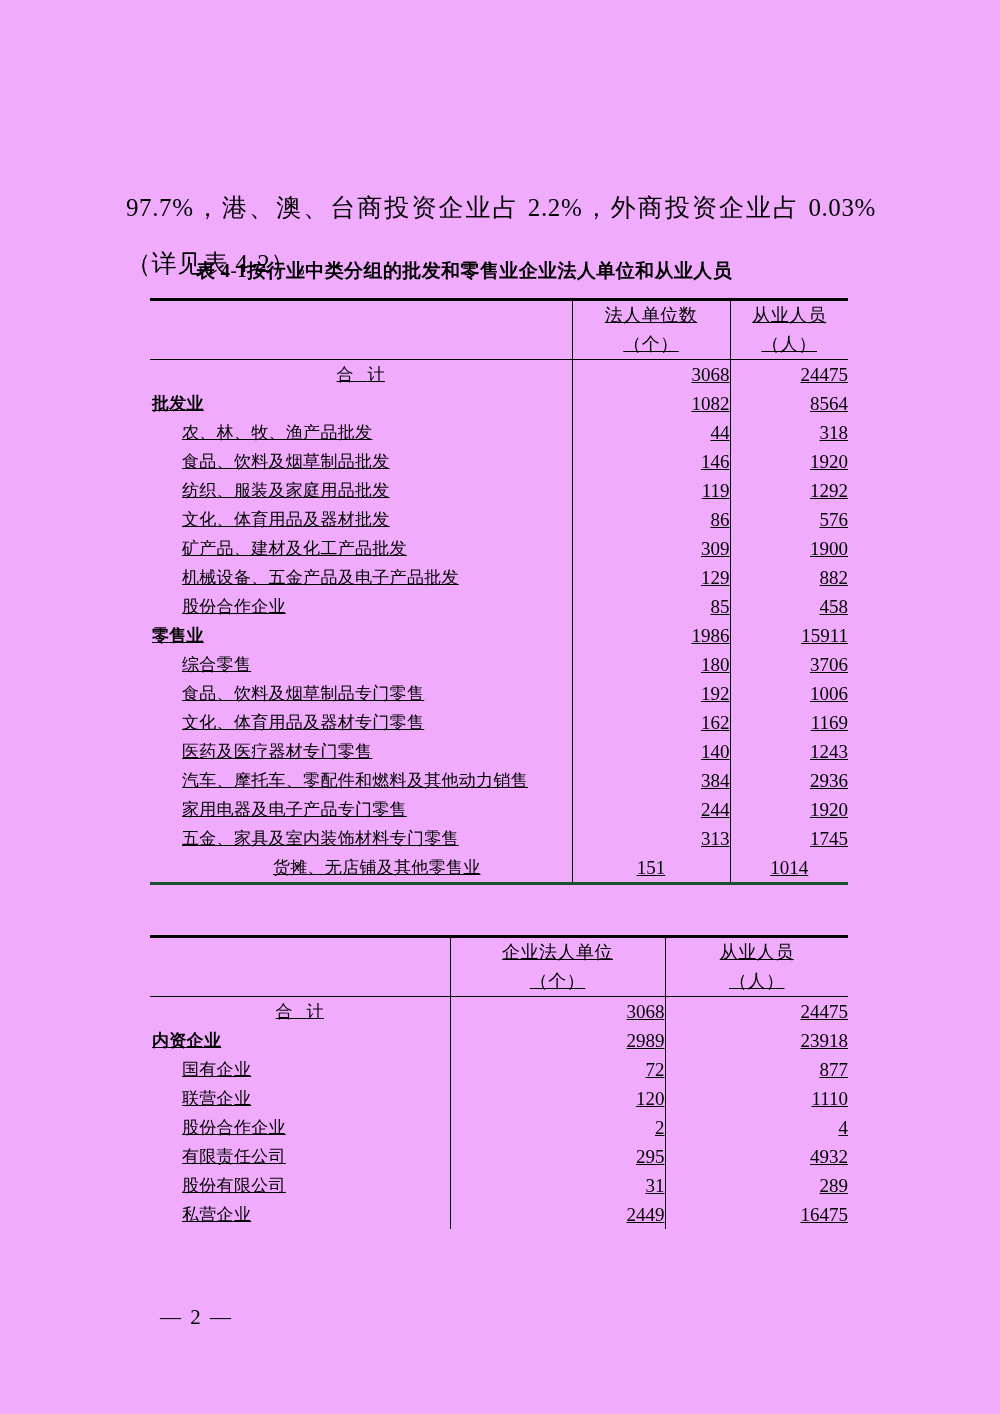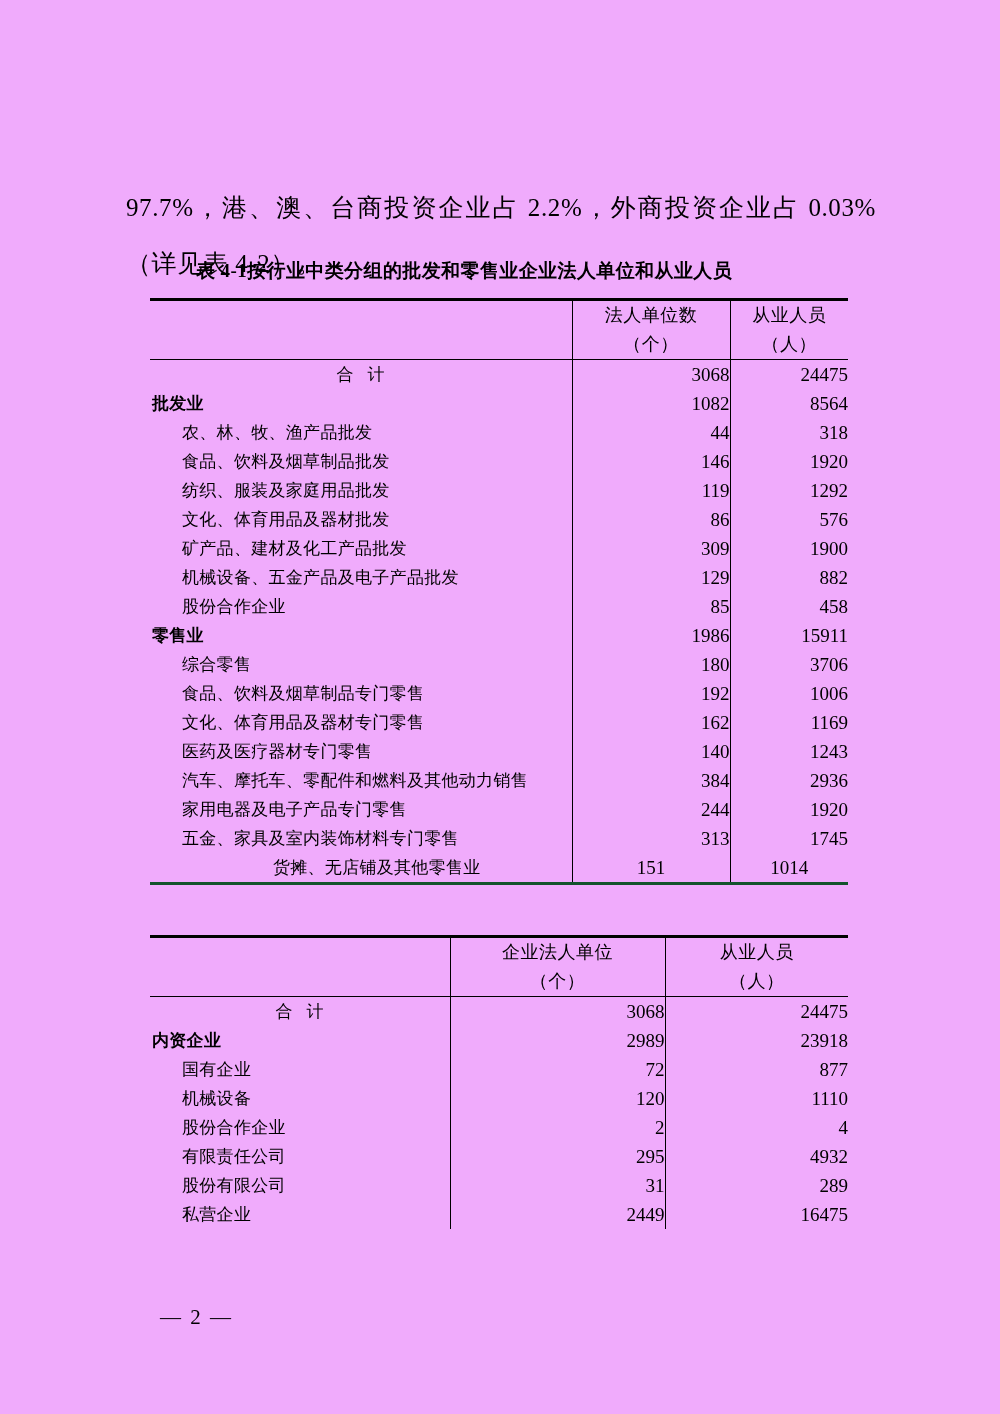--- a/index.html
+++ b/index.html
@@ -46,20 +46,21 @@
     margin: 0 0 14px 46px;
     white-space: nowrap;
   }
   .caption-num { }
 
   table.dt {
     border-collapse: collapse;
     table-layout: fixed;
     width: 698px;
     font-size: 17px;
+    text-decoration: underline;
   }
   table.dt td {
     padding: 0;
     vertical-align: middle;
     height: 29px;
     line-height: 29px;
   }
 
   
   .rule-top td   { border-top: 3px solid #000; }
@@ -250,21 +251,21 @@
             <td class="c-label lbl group">内资企业</td>
             <td class="c-num1 num">2989</td>
             <td class="c-num2 num">23918</td>
           </tr>
           <tr class="">
             <td class="c-label lbl item">国有企业</td>
             <td class="c-num1 num">72</td>
             <td class="c-num2 num">877</td>
           </tr>
           <tr class="">
-            <td class="c-label lbl item">机械设备</td>
+            <td class="c-label lbl item">联营企业</td>
             <td class="c-num1 num">120</td>
             <td class="c-num2 num">1110</td>
           </tr>
           <tr class="">
             <td class="c-label lbl item">股份合作企业</td>
             <td class="c-num1 num">2</td>
             <td class="c-num2 num">4</td>
           </tr>
           <tr class="">
             <td class="c-label lbl item">有限责任公司</td>

